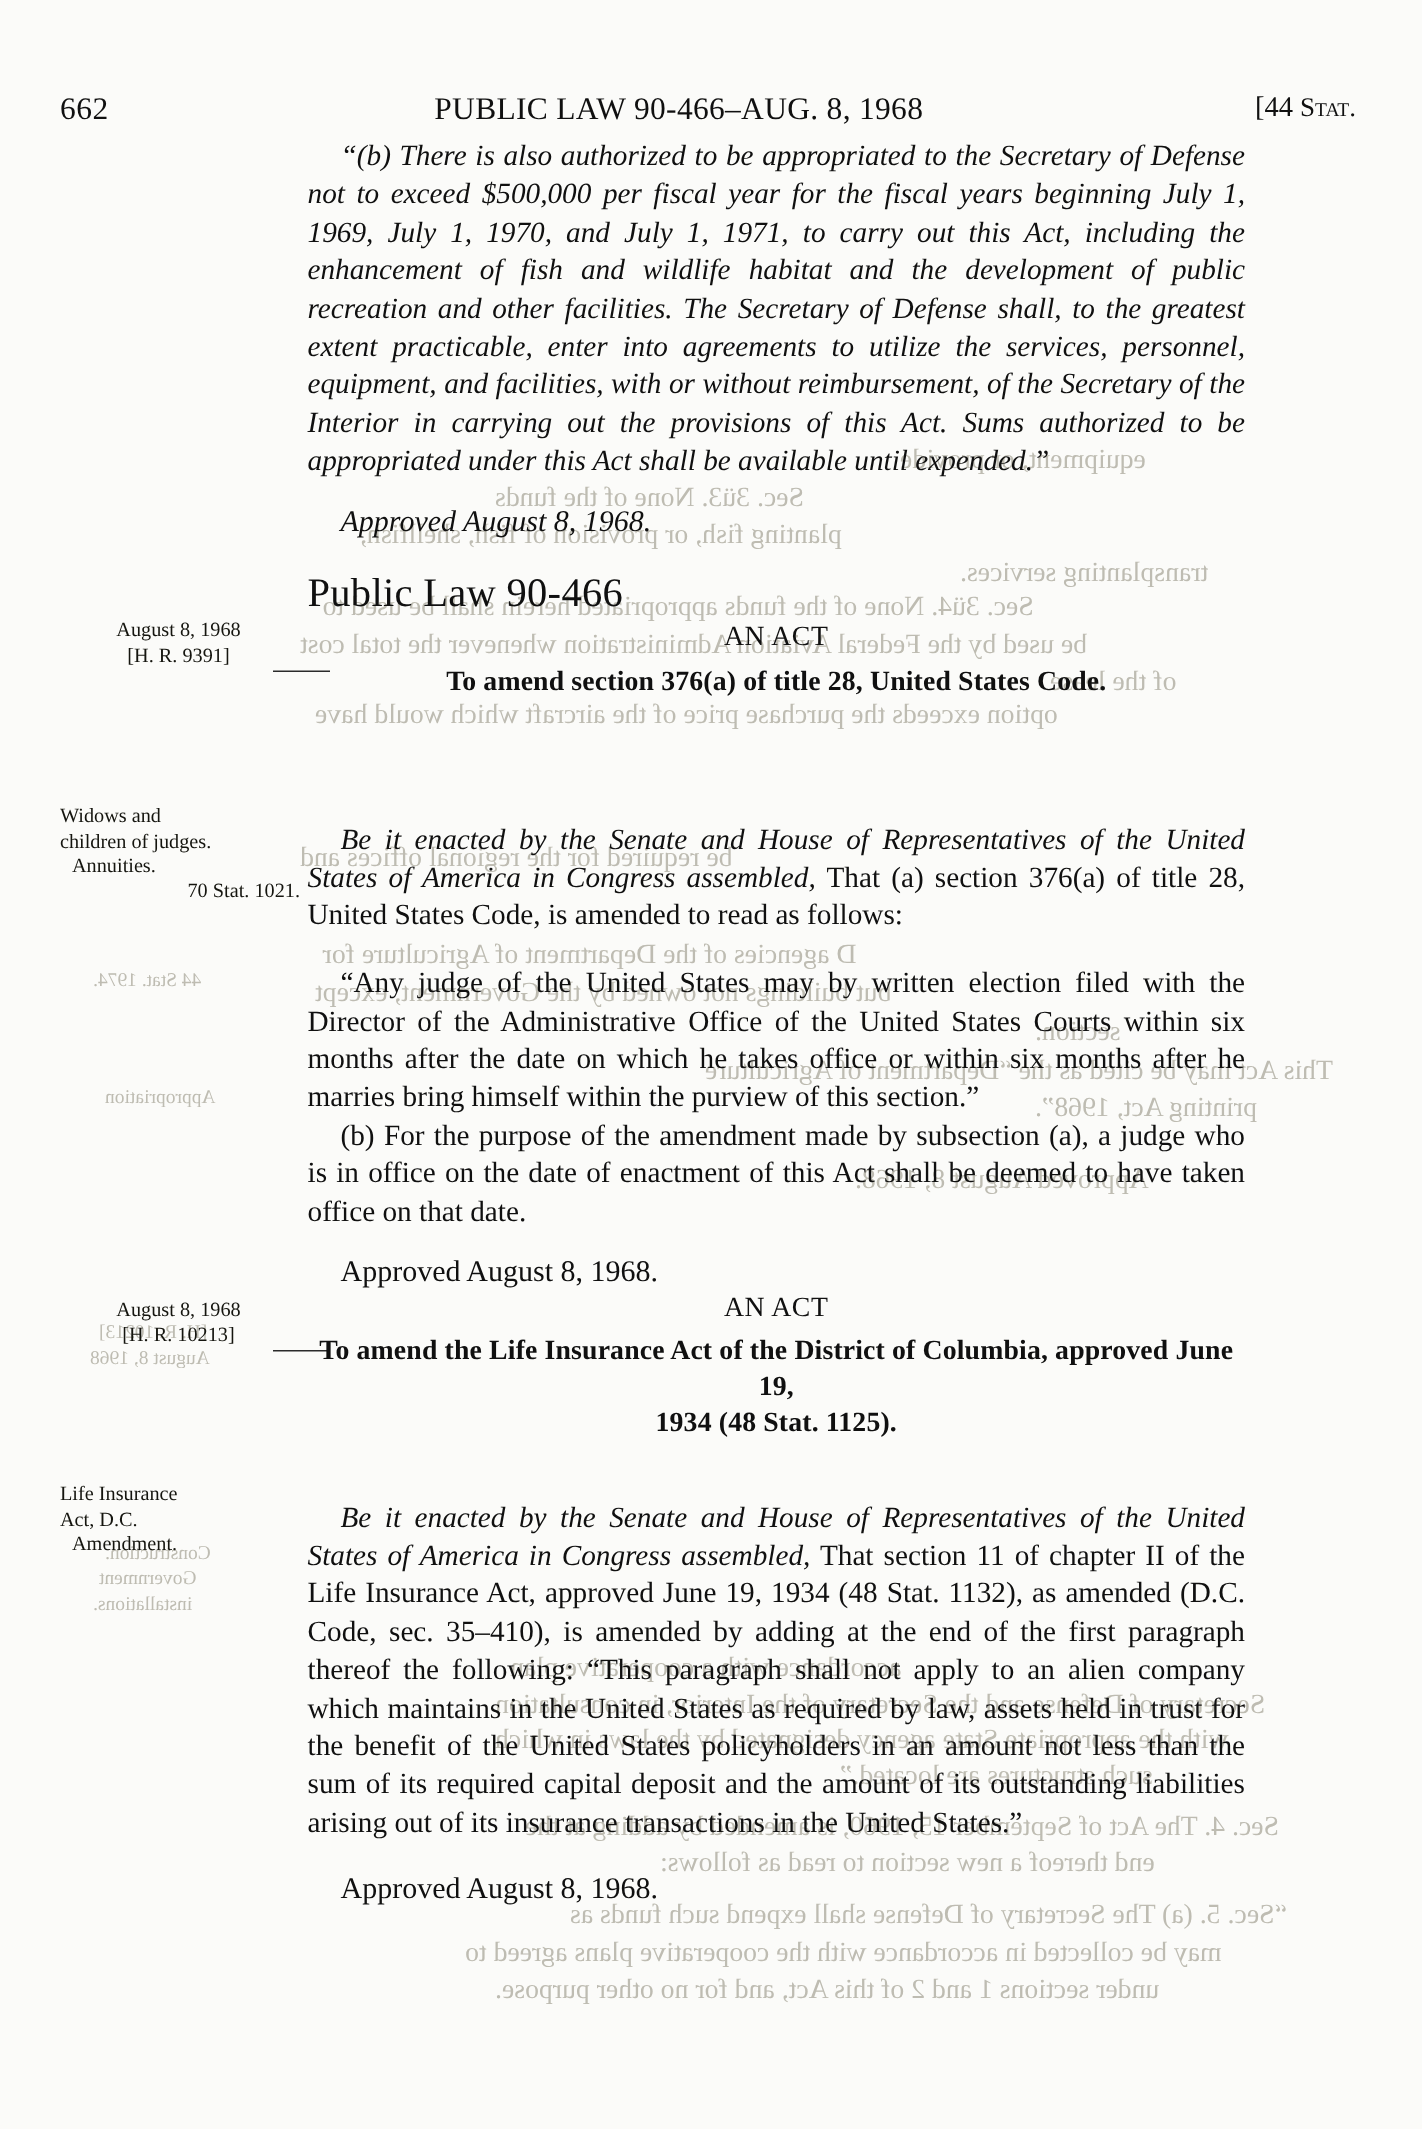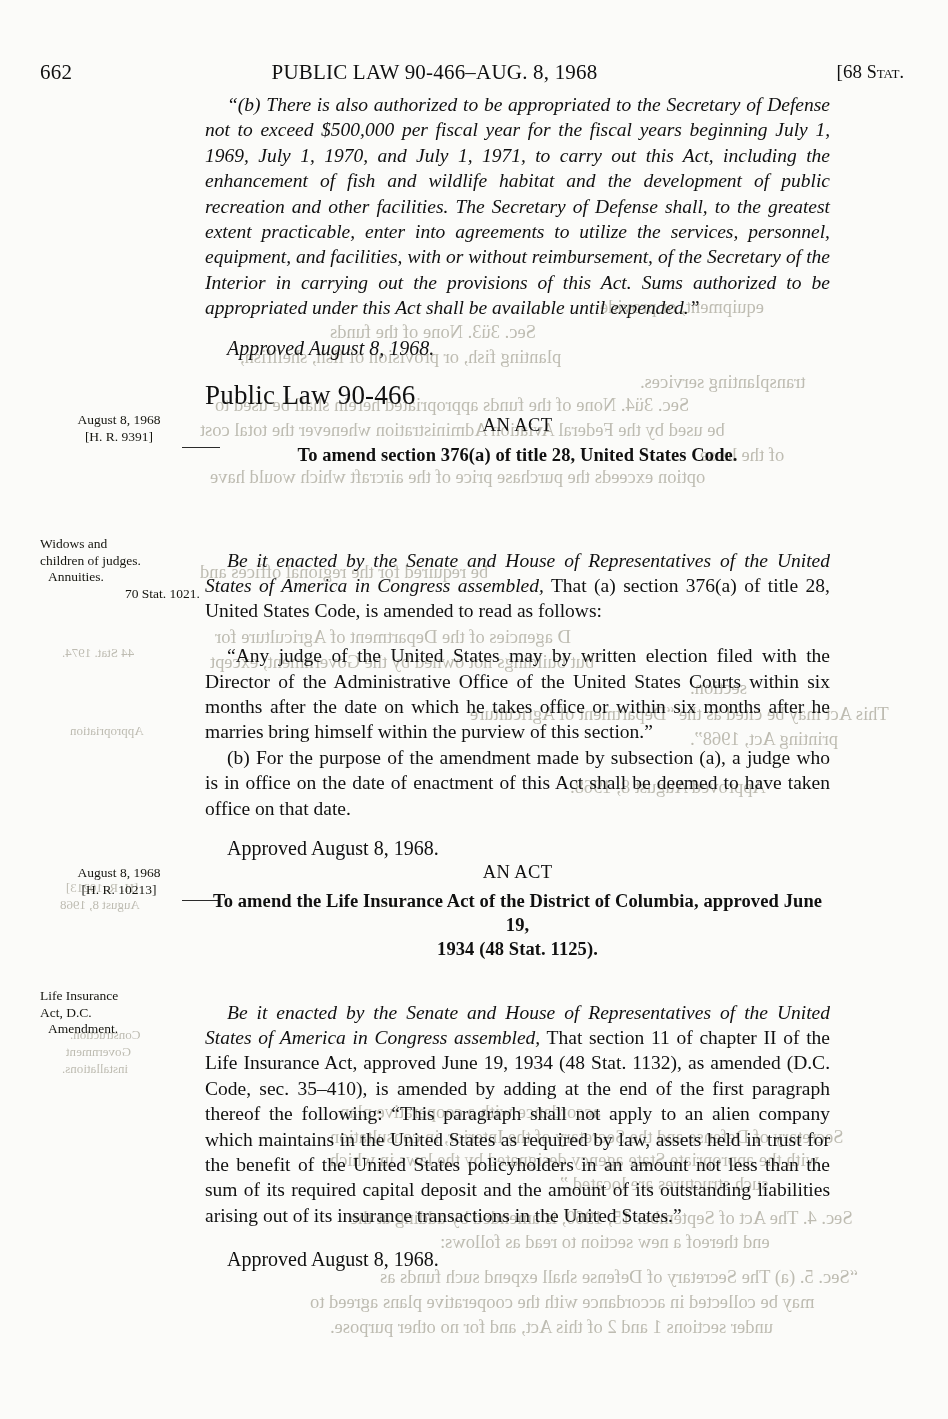--- a/index.html
+++ b/index.html
@@ -36,20 +36,21 @@
     letter-spacing: 0.3px;
   }
   .header-title {
     position: absolute;
     left: 0;
     top: 0;
     width: 869px;
     text-align: center;
     font-size: 21px;
     letter-spacing: 0.2px;
+    padding-left: 18px;
   }
   .stat {
     position: absolute;
     right: 44px;
     top: 1px;
     font-size: 19px;
   }
   .stat .sc {
     font-variant: small-caps;
     font-size: 18px;
@@ -140,21 +141,21 @@
 </style>
 </head>
 <body>
 
 <div class="page">
 
   <div class="page-header">
     <div class="folio">662</div>
     <div class="header-title">PUBLIC LAW 90-466–AUG. 8, 1968</div>
     <div class="stat">
-      <span>[68 </span><span class="sc">Stat.</span>
+      <span>[44 </span><span class="sc">Stat.</span>
     </div>
   </div>
 
   <div class="ghost" style="top:295px; left:600px;">equipment, or provide</div>
   <div class="ghost" style="top:320px; left:330px;">Sec. 3ü3. None of the funds</div>
   <div class="ghost" style="top:345px; left:240px;">planting fish, or provision of fish, shellfish,</div>
   <div class="ghost" style="top:370px; left:640px;">transplanting services.</div>
   <div class="ghost" style="top:393px; left:215px;">Sec. 3ü4. None of the funds appropriated herein shall be used to</div>
   <div class="ghost" style="top:418px; left:200px;">be used by the Federal Aviation Administration whenever the total cost</div>
   <div class="ghost" style="top:443px; left:700px;">of the lease</div>

